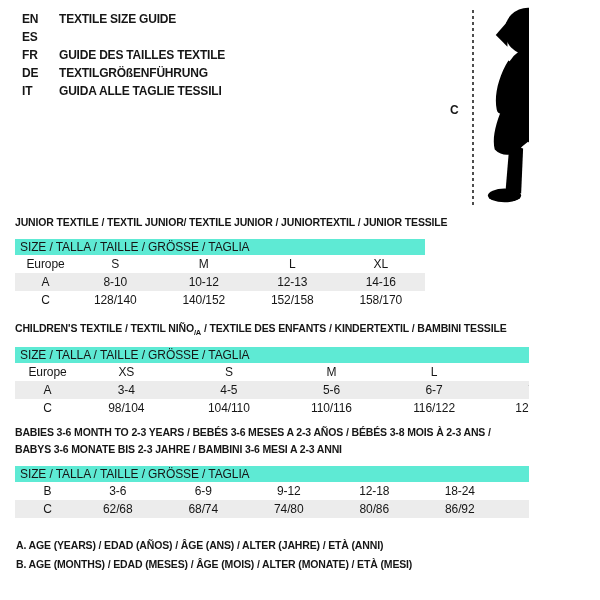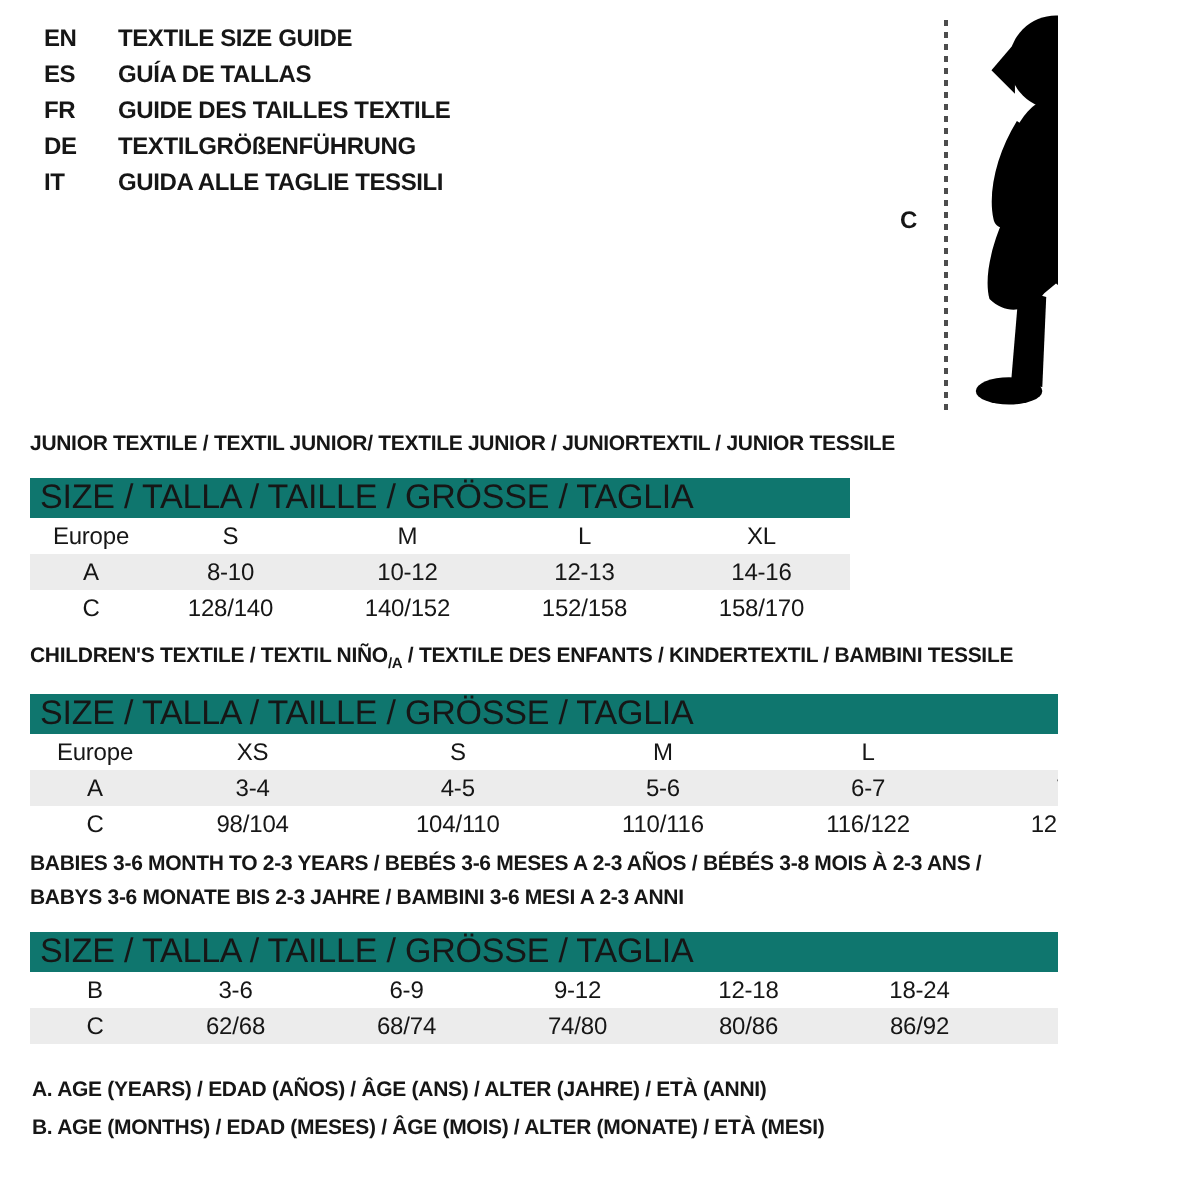--- a/index.html
+++ b/index.html
@@ -22,42 +22,41 @@
     letter-spacing:-0.15px;white-space:nowrap;line-height:17px;}
   .tbl-title sub{font-size:7.5px;}
   
   table.size-table{position:absolute;left:15px;border-collapse:collapse;table-layout:fixed;
     font-size:12px;letter-spacing:-0.1px;}
   table.t1{top:239px;width:410px;}
   table.t2{top:347px;width:573px;}
   table.t3{top:466px;width:573px;}
   table.t1 col.c-label{width:56px;}
   table.t2 col.c-label,table.t3 col.c-label{width:60px;}
-  th.bar{background:#0f766e;height:16px;font-weight:normal;text-align:left;
-    padding:0 0 0 5px;font-size:17px;}
+  th.bar{background:#5eead4;height:16px;font-weight:normal;text-align:left;
+    padding:0 0 0 5px;font-size:12px;}
   td{height:18px;text-align:center;padding:0;font-weight:normal;}
   td.lbl{text-align:center;padding-left:5px;}
   tr.stripe td{background:#ececec;}
   
   .notes{position:absolute;left:16px;top:536px;font-size:10.5px;font-weight:bold;
     letter-spacing:-0.15px;line-height:18.5px;white-space:nowrap;}
 </style>
 </head>
 <body>
 
 <div class="page">
 
   <div class="lang-list">
     <div class="lang-row">
       <span class="lang-code">EN</span>
       <span>TEXTILE SIZE GUIDE</span>
     </div>
     <div class="lang-row">
       <span class="lang-code">ES</span>
-      <span>GUÍA DE TALLAS</span>
     </div>
     <div class="lang-row">
       <span class="lang-code">FR</span>
       <span>GUIDE DES TAILLES TEXTILE</span>
     </div>
     <div class="lang-row">
       <span class="lang-code">DE</span>
       <span>TEXTILGRÖßENFÜHRUNG</span>
     </div>
     <div class="lang-row">

